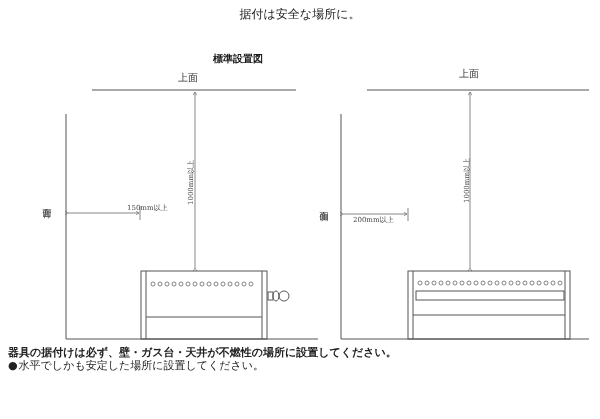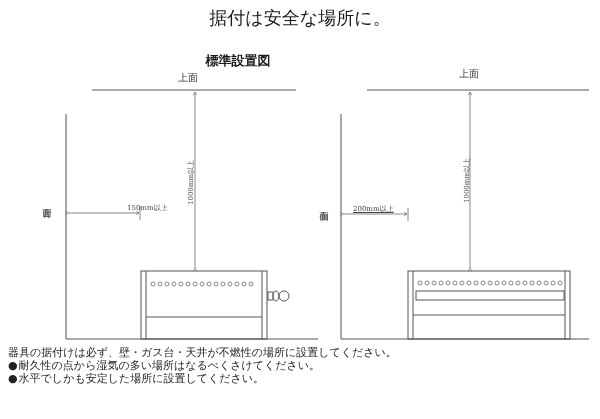--- a/index.html
+++ b/index.html
@@ -1,27 +1,27 @@
 <!DOCTYPE html>
 <html><head>
 <meta charset="utf-8">
 <style>
   html, body { margin:0; padding:0; background:#ffffff; }
   body { width:600px; height:419px; position:relative; overflow:hidden;
          font-family:"DejaVu Sans", sans-serif; color:#222; }
   .abs { position:absolute; }
-  #title { left:0; width:600px; top:6px; text-align:center; font-size:18px; color:#1a1a1a; }
-  #subtitle { left:0; width:476px; top:52px; text-align:center; font-size:13px; font-weight:bold; color:#1a1a1a; }
+  #title { left:0; width:600px; top:6px; text-align:center; font-size:12px; color:#1a1a1a; }
+  #subtitle { left:0; width:476px; top:52px; text-align:center; font-size:10px; font-weight:bold; color:#1a1a1a; }
   svg { position:absolute; left:0; top:0; }
   .lbl { font-size:10px; color:#333; }
   .vlbl { font-size:9px; color:#333; writing-mode:vertical-rl; line-height:11px; }
   .rot { font-family:"DejaVu Serif", serif; font-size:7px; color:#444; transform:rotate(-90deg); transform-origin:left top; white-space:nowrap; }
   .dim { font-family:"DejaVu Serif", serif; font-size:7px; color:#444; white-space:nowrap; }
   #notes { left:8px; top:346px; font-size:11px; line-height:13px; color:#222; }
-  #notes .head { font-weight:normal; }
+  #notes .head { font-weight:bold; }
   #notes .item::before { content:"●"; margin-right:1px; }
 </style>
 </head>
 <body>
 
 <div id="title" class="abs">据付は安全な場所に。</div>
 <div id="subtitle" class="abs">標準設置図</div>
 
 <svg width="600" height="419">
   <defs>
@@ -102,20 +102,19 @@
   </g>
 </svg>
 
 <div class="abs lbl" style="left:178px; top:71px;">上面</div>
 <div class="abs vlbl" style="left:41px; top:202px;">背面</div>
 <div class="abs dim" style="left:82px; top:203px;margin-left:45px;">150mm以上</div>
 <div class="abs rot" style="left:186px; top:205px;">1000mm以上</div>
 
 <div class="abs lbl" style="left:459px; top:67px;">上面</div>
 <div class="abs vlbl" style="left:318px; top:205px;">側面</div>
-<div class="abs dim" style="left:353px; top:204px;text-decoration:underline;">200mm以上</div>
+<div class="abs dim" style="left:353px; top:215px;">200mm以上</div>
 <div class="abs rot" style="left:462px; top:203px;">1000mm以上</div>
 
 <div id="notes" class="abs">
   <div class="head">器具の据付けは必ず、壁・ガス台・天井が不燃性の場所に設置してください。</div>
-  <div class="item">耐久性の点から湿気の多い場所はなるべくさけてください。</div>
   <div class="item">水平でしかも安定した場所に設置してください。</div>
 </div>
 
 </body></html>

